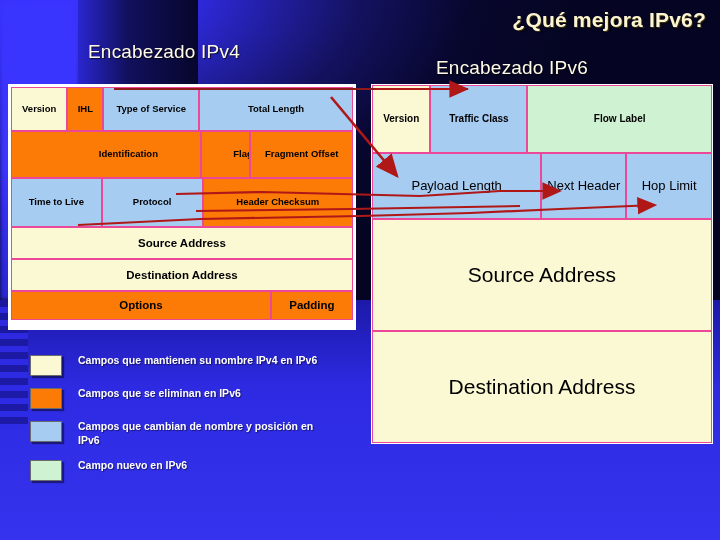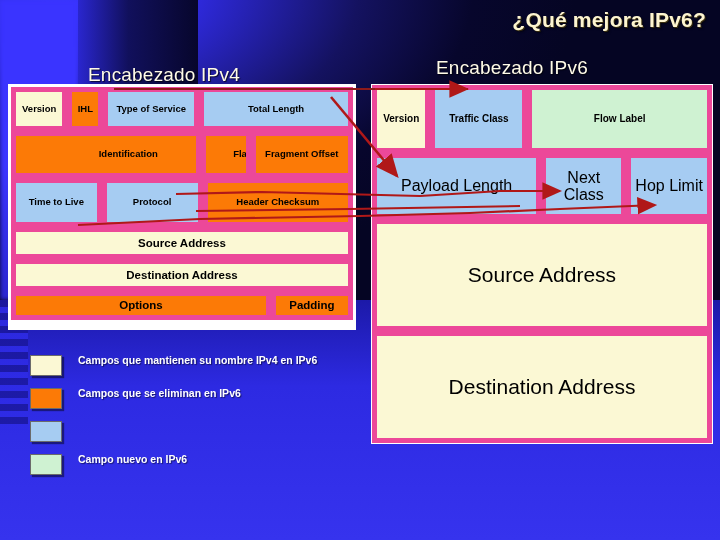--- a/index.html
+++ b/index.html
@@ -69,21 +69,21 @@
     white-space: nowrap;
   }
   .col-title {
     position: absolute;
     font-size: 19px;
     color: #FFFBE8;
     letter-spacing: .2px;
     text-shadow: 1px 1px 1px rgba(0,0,0,.7);
     white-space: nowrap;
   }
-  #t-v4 { left: 88px; top: 64px; }
+  #t-v4 { left: 88px; top: 41px; }
   #t-v6 { left: 436px; top: 57px; }
 
   
   .hdr {
     position: absolute;
     background: #FFFFFF;
     box-sizing: border-box;
   }
   .row {
     position: relative;
@@ -92,21 +92,21 @@
     box-sizing: border-box;
   }
   .cell {
     box-sizing: border-box;
     display: flex;
     align-items: center;
     justify-content: center;
     text-align: center;
     color: #000000;
     line-height: 1.07;
-    border: 5px solid #ec4899;
+    border: 1px solid #ec4899;
     overflow: hidden;
   }
 
   
   .c-keep { background: #FBF8D4; }
   .c-drop { background: #FC7A06; }
   .c-move { background: #A6CCF2; text-align: center; }
   .c-new  { background: #CFF2D2; }
 
   
@@ -131,21 +131,21 @@
     width: 342px; height: 360px;
     border: 1px solid #FFFFFF;
   }
   #ipv6 .cell { font-size: 10px; }
   #ipv6 .b { font-weight: bold; }
   #ipv6 .r1 { height: 68px; }
   #ipv6 .r2 { height: 66px; }
   #ipv6 .r3 { height: 112px; }
   #ipv6 .r4 { height: 112px; }
   #ipv6 .addr { font-size: 21px; }
-  #ipv6 .mid { font-size: 16px; }
+  #ipv6 .mid { font-size: 13px; }
 
   
   #arrows {
     position: absolute;
     left: 0; top: 0;
     width: 720px; height: 540px;
     pointer-events: none;
   }
 
   
@@ -220,21 +220,21 @@
       </div>
     </div>
   <div class="hdr" id="ipv6">
       <div class="row r1">
         <div class="cell c-keep b" style="width: 17.2%;">Version</div>
         <div class="cell c-move b" style="width: 28.5%;">Traffic Class</div>
         <div class="cell c-new b" style="width: 54.3%;">Flow Label</div>
       </div>
       <div class="row r2">
         <div class="cell c-move mid" style="width: 49.8%;">Payload Length</div>
-        <div class="cell c-move mid" style="width: 25%;">Next Class</div>
+        <div class="cell c-move mid" style="width: 25%;">Next Header</div>
         <div class="cell c-move mid" style="width: 25.2%;">Hop Limit</div>
       </div>
       <div class="row r3">
         <div class="cell c-keep addr" style="width: 100%;">Source Address</div>
       </div>
       <div class="row r4">
         <div class="cell c-keep addr" style="width: 100%;">Destination Address</div>
       </div>
     </div>
 
@@ -256,20 +256,21 @@
       <div class="leg-row">
         <div class="leg-sw c-keep"></div>
         <div class="leg-tx">Campos que mantienen su nombre IPv4 en IPv6</div>
       </div>
       <div class="leg-row">
         <div class="leg-sw c-drop"></div>
         <div class="leg-tx">Campos que se eliminan en IPv6</div>
       </div>
       <div class="leg-row">
         <div class="leg-sw c-move"></div>
+        <div class="leg-tx">Campos que cambian de nombre y posición en IPv6</div>
       </div>
       <div class="leg-row">
         <div class="leg-sw c-new"></div>
         <div class="leg-tx">Campo nuevo en IPv6</div>
       </div>
     </div>
 
 </div>
 
 </body></html>

